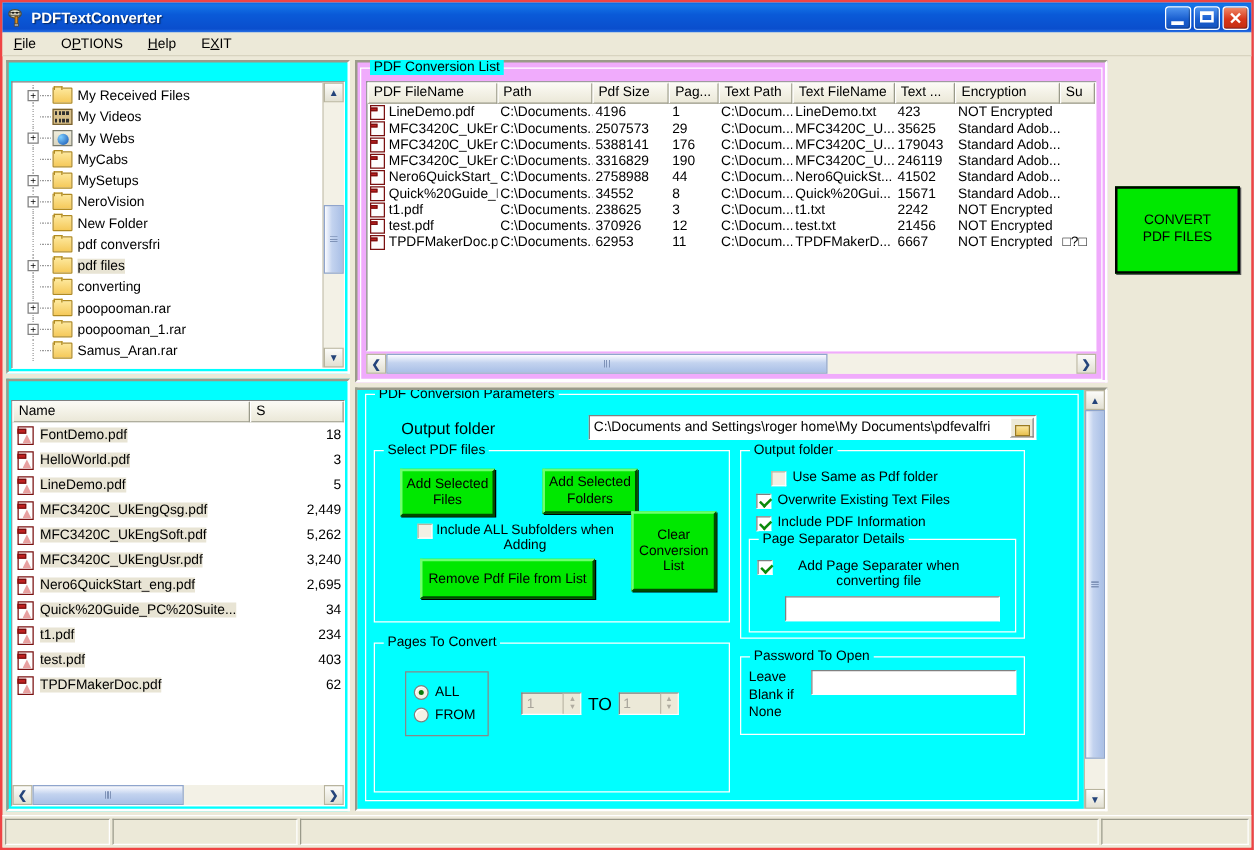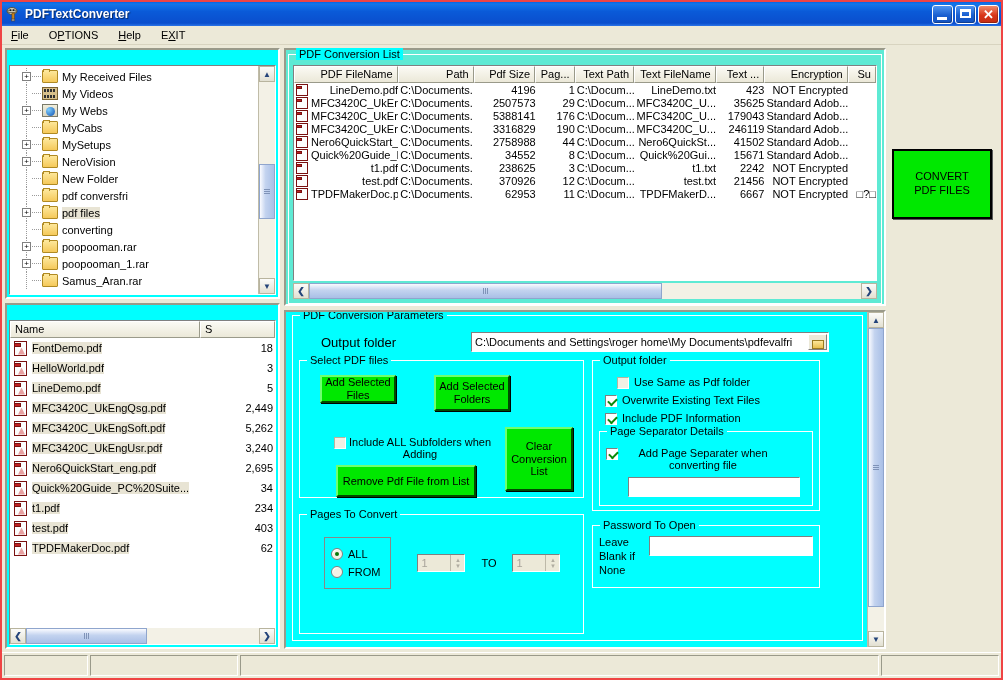--- a/index.html
+++ b/index.html
@@ -134,21 +134,21 @@
   .pdficon{width:13px;height:15px;flex:0 0 13px;margin-right:5px;position:relative;
     background:#fdfdfd;border:1px solid #7a1010;box-sizing:border-box;}
   .pdficon:before{content:"";position:absolute;left:-1px;top:1px;width:7px;height:4px;
     background:#c02020;border:1px solid #7a1010;box-sizing:border-box;}
   .pdficon:after{content:"";position:absolute;left:3px;top:6px;width:7px;height:7px;
     background:#e8a0a0;clip-path:polygon(50% 0,100% 100%,0 100%);}
   .frow .fn{font-size:11px;background:#e8e4d4;white-space:nowrap;}
   .frow .fsz{margin-left:auto;font-size:11px;padding-right:2px;white-space:nowrap;}
   
   .listwrap{flex:0 0 258px;display:flex;flex-direction:column;box-sizing:border-box;min-width:0;
-    border:2px solid;border-color:#9a9a8a #fff #fff #9a9a8a;background:#5eead4;padding:2px 2px 0 2px;text-align:right;}
+    border:2px solid;border-color:#9a9a8a #fff #fff #9a9a8a;background:#f0abfc;padding:2px 2px 0 2px;}
   .gbx{position:relative;border:1px solid #fff;box-sizing:border-box;padding:8px 6px 6px 6px;}
   .gbx>.cap{position:absolute;left:7px;top:-7px;background:#00ffff;padding:0 3px;font-size:11px;color:#000;white-space:nowrap;}
   .listinner{flex:1 1 auto;display:flex;flex-direction:column;min-height:0;min-width:0;margin-top:2px;}
   .clvbody{flex:1 1 auto;display:flex;flex-direction:column;min-height:0;
     border:1px solid;border-color:#808080 #fff #fff #808080;background:#fff;}
   .clvrows{flex:1 1 auto;overflow:hidden;min-height:0;}
   .crow{height:13px;display:flex;align-items:center;font-size:11px;white-space:nowrap;}
   .crow .cc{overflow:hidden;box-sizing:border-box;padding-left:2px;}
   .crow .cicon{width:12px;height:12px;flex:0 0 12px;position:relative;margin:0 1px 0 2px;
     background:#fdfdfd;border:1px solid #7a1010;box-sizing:border-box;}
@@ -578,24 +578,24 @@
               </div>
             </div>
 
             <div class="p-cols">
 
               <div class="p-leftcol">
 
                 <div class="gbx" style="height:138px;">
                   <span class="cap">Select PDF files</span>
                   <div style="display:flex;gap:38px;padding:6px 0 0 14px;">
-                    <div class="gbtn" style="width:76px;height:28px;">Add Selected Files</div>
+                    <div class="gbtn" style="width:76px;height:38px;">Add Selected Files</div>
                     <div class="gbtn" style="width:76px;height:36px;">Add Selected Folders</div>
                   </div>
-                  <div style="display:flex;margin-top:20px;">
+                  <div style="display:flex;margin-top:0;">
                     <div style="flex:1 1 auto;">
                       <div class="cbrow" style="padding-left:28px;">
                         <span class="cbox flat"></span>
                         <span style="width:150px;text-align:center;margin-left:-6px;">Include ALL Subfolders when Adding</span>
                       </div>
                       <div class="gbtn" style="width:140px;height:32px;margin:2px 0 0 30px;">Remove Pdf File from List</div>
                     </div>
                     <div class="gbtn" style="width:68px;height:64px;flex:0 0 68px;margin:-4px 4px 0 2px;">Clear Conversion List</div>
                   </div>
                 </div>
@@ -610,21 +610,21 @@
                       </div>
                       <div class="radiorow">
                         <span class="rad"></span>
                         <span>FROM</span>
                       </div>
                     </div>
                     <div class="spin" style="margin-left:26px;">
                       <span class="sv">1</span>
                       <span class="sb">▲<br>▼</span>
                     </div>
-                    <span style="margin:0 16px;font-size:11px;text-align:right;">TO</span>
+                    <span style="margin:0 5px;font-size:14px;text-align:right;">TO</span>
                     <div class="spin">
                       <span class="sv">1</span>
                       <span class="sb">▲<br>▼</span>
                     </div>
                   </div>
                 </div>
 
               </div>
 
               <div class="p-rightcol">

